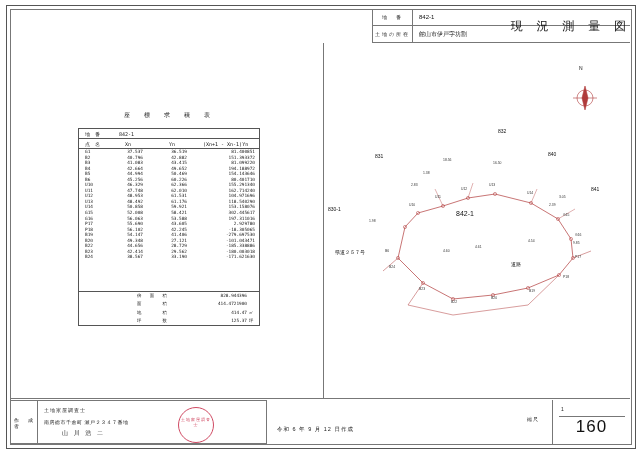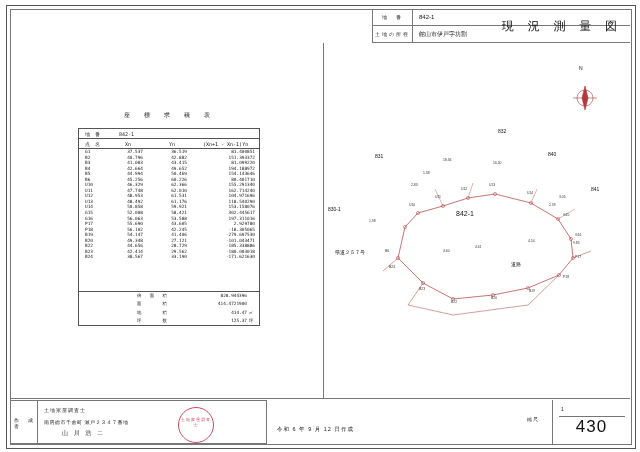--- a/index.html
+++ b/index.html
@@ -10,21 +10,21 @@
   .frame-outer{position:absolute;left:6px;top:5px;width:628px;height:442px;border:1px solid #555;}
   .frame-inner{position:absolute;left:10px;top:9px;width:620px;height:434px;border:1px solid #777;}
 
   
   .titleblock{position:absolute;left:372px;top:9px;width:258px;height:34px;border-left:1px solid #777;border-bottom:1px solid #777;box-sizing:border-box;}
   .tb-row{position:absolute;left:0;width:100%;height:17px;box-sizing:border-box;}
   .tb-row.r1{top:0;border-bottom:1px solid #777;}
   .tb-row.r2{top:17px;}
   .tb-lbl{position:absolute;left:0;top:0;width:40px;height:17px;line-height:17px;text-align:center;font-size:5px;letter-spacing:2px;color:#222;border-right:1px solid #777;box-sizing:border-box;}
   .tb-val{position:absolute;left:40px;top:0;height:17px;line-height:17px;font-size:6px;padding-left:6px;color:#111;}
-  .tb-title{position:absolute;left:120px;top:0;width:138px;height:34px;line-height:34px;text-align:center;font-size:12px;letter-spacing:5px;color:#111;font-family:"DejaVu Sans",sans-serif;}
+  .tb-title{position:absolute;left:120px;top:0;width:138px;height:34px;line-height:34px;text-align:right;font-size:12px;letter-spacing:5px;color:#111;font-family:"DejaVu Sans",sans-serif;}
   .area-divider{position:absolute;left:323px;top:43px;width:0;height:355px;border-left:1px solid #777;}
   .hline-bottom{position:absolute;left:10px;top:398px;width:620px;height:0;border-top:1px solid #777;}
 
   
   .coordtable{position:absolute;left:78px;top:128px;width:182px;height:198px;border:1px solid #555;box-sizing:border-box;font-family:"DejaVu Sans Mono","Liberation Mono",monospace;}
   .ct-title{position:absolute;left:78px;top:111px;width:182px;text-align:center;font-size:6px;letter-spacing:4px;color:#111;font-family:"Liberation Sans",sans-serif;}
   .ct-head1{position:absolute;left:0;top:0;width:100%;height:10px;border-bottom:1px solid #555;box-sizing:border-box;}
   .ct-head1 span{position:absolute;font-size:5px;top:2px;}
   .ct-head2{position:absolute;left:0;top:10px;width:100%;height:10px;border-bottom:1px solid #555;box-sizing:border-box;}
   .ct-head2 span{position:absolute;font-size:5px;top:2px;}
@@ -336,16 +336,16 @@
       <i>土地家屋調査士</i>
     </div>
   </div>
   <div class="bb-date">
     <span>令和 6 年 9 月 12 日作成</span>
   </div>
   <div class="bb-scale">
     <span class="sc-lbl">縮尺</span>
     <span class="sc-frac-top">1</span>
     <span class="sc-line"></span>
-    <span class="sc-val">430</span>
+    <span class="sc-val">160</span>
   </div>
 
 </div>
 
 </body></html>

